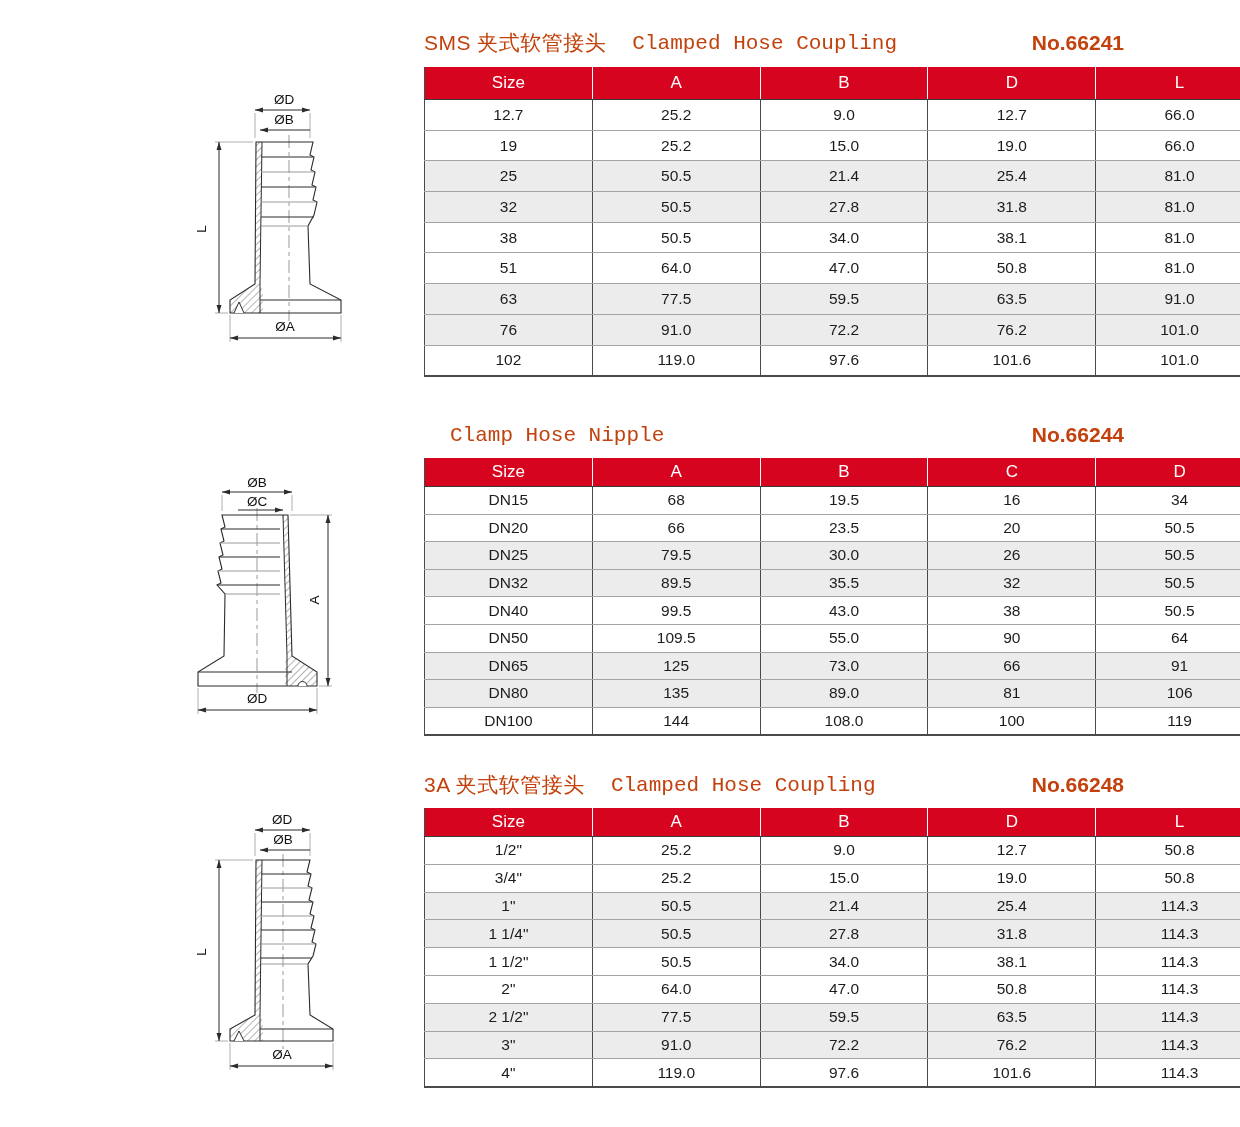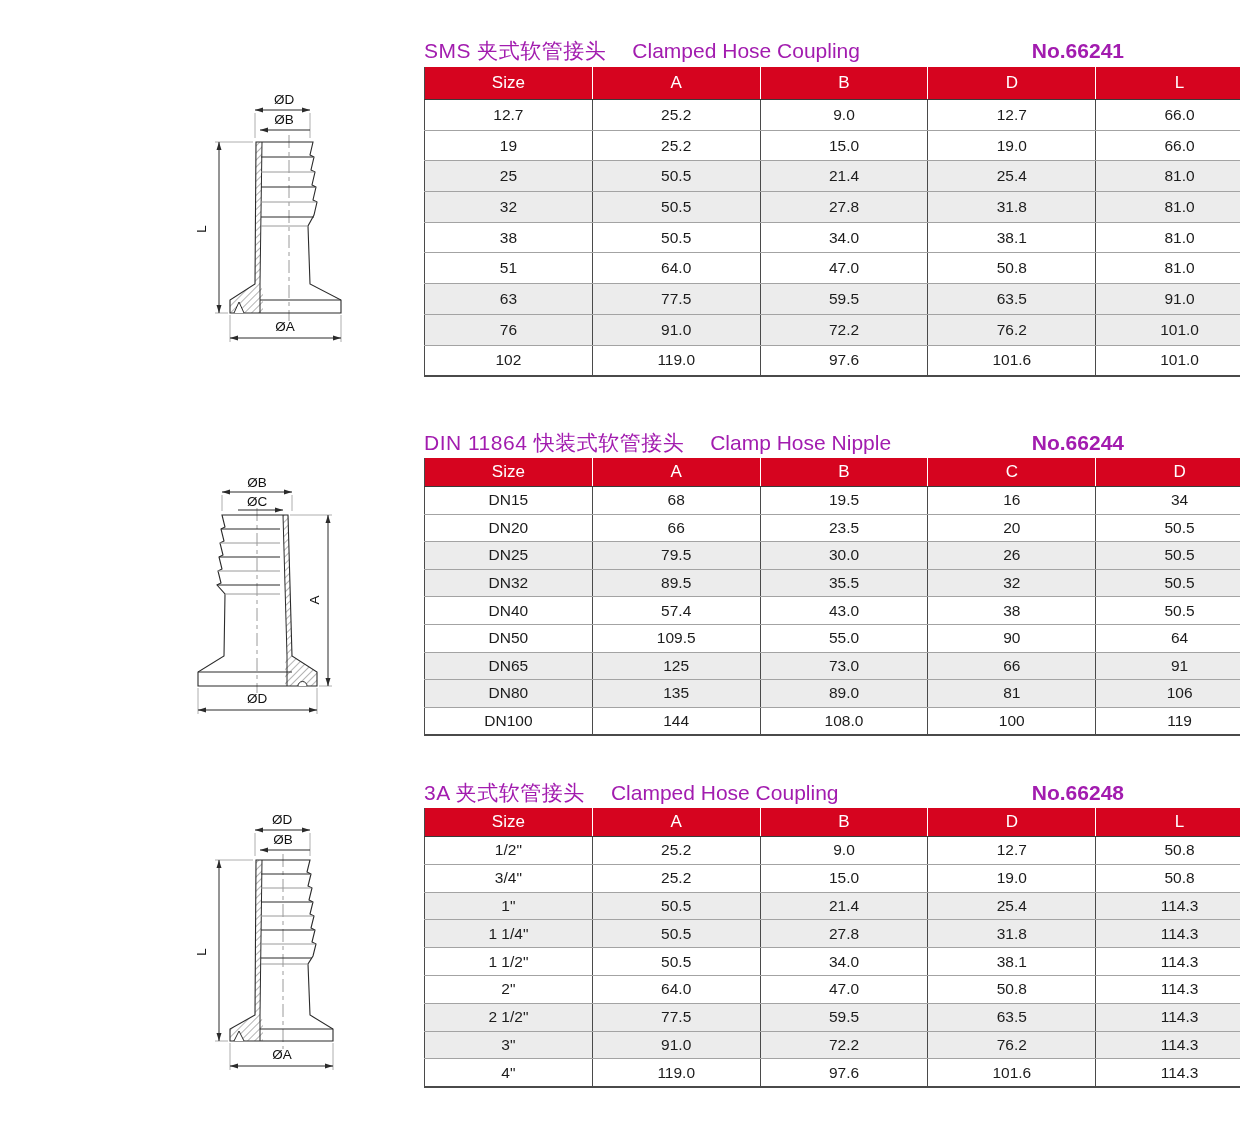--- a/index.html
+++ b/index.html
@@ -3,26 +3,25 @@
 <meta charset="utf-8">
 <style>
   html,body{margin:0;padding:0;}
   body{
     width:1240px;height:1127px;position:relative;background:#ffffff;
     font-family:"Liberation Sans","DejaVu Sans",sans-serif;color:#1c1c1c;
     overflow:hidden;
   }
   .title-row{
     position:absolute;left:424px;width:700px;height:34px;
-    display:flex;align-items:center;font-size:21px;color:#a21caf;
+    display:flex;align-items:center;font-size:21px;color:#c2410c;
     white-space:nowrap;
-    margin-top:8px;
   }
   .title-row .cn{letter-spacing:0.5px;}
-  .title-row .en{margin-left:26px;}
+  .title-row .en{margin-left:26px;font-family:Liberation Mono, monospace;}
   .title-row .no{margin-left:auto;font-weight:bold;}
   table.spec{
     position:absolute;left:424px;width:840px;
     border-collapse:collapse;table-layout:fixed;
     border-left:1px solid #4a4a4a;border-right:1px solid #4a4a4a;
     border-bottom:2px solid #4a4a4a;
   }
   table.spec th{
     background:#d6041f;color:#ffffff;font-weight:normal;font-size:17px;
     border-right:1px solid #ffffff;border-bottom:1px solid #3a3a3a;
@@ -191,21 +190,20 @@
     <line class="ext" x1="37" y1="227" x2="37" y2="254"></line>
       <line class="ext" x1="148" y1="227" x2="148" y2="254"></line>
     <line class="dimline" x1="37" y1="250" x2="148" y2="250"></line>
     <path class="arrow" d="M37,250 L45,247.5 L45,252.5 Z"></path>
       <path class="arrow" d="M148,250 L140,247.5 L140,252.5 Z"></path>
     <text class="dim" x="92" y="243" text-anchor="middle">ØA</text>
   </g>
 </svg>
 
 <div class="title-row" style="top:418px;">
-  <span class="cn">DIN 11864 快装式软管接头</span>
   <span class="en">Clamp Hose Nipple</span>
   <span class="no">No.66244</span>
 </div>
 
 <table class="spec t2" style="top:458px;">
   <thead>
       <tr>
         <th>Size</th>
         <th>A</th>
         <th>B</th>
@@ -237,21 +235,21 @@
       </tr>
       <tr class="alt">
         <td>DN32</td>
         <td>89.5</td>
         <td>35.5</td>
         <td>32</td>
         <td>50.5</td>
       </tr>
       <tr>
         <td>DN40</td>
-        <td>57.4</td>
+        <td>99.5</td>
         <td>43.0</td>
         <td>38</td>
         <td>50.5</td>
       </tr>
       <tr>
         <td>DN50</td>
         <td>109.5</td>
         <td>55.0</td>
         <td>90</td>
         <td>64</td>

